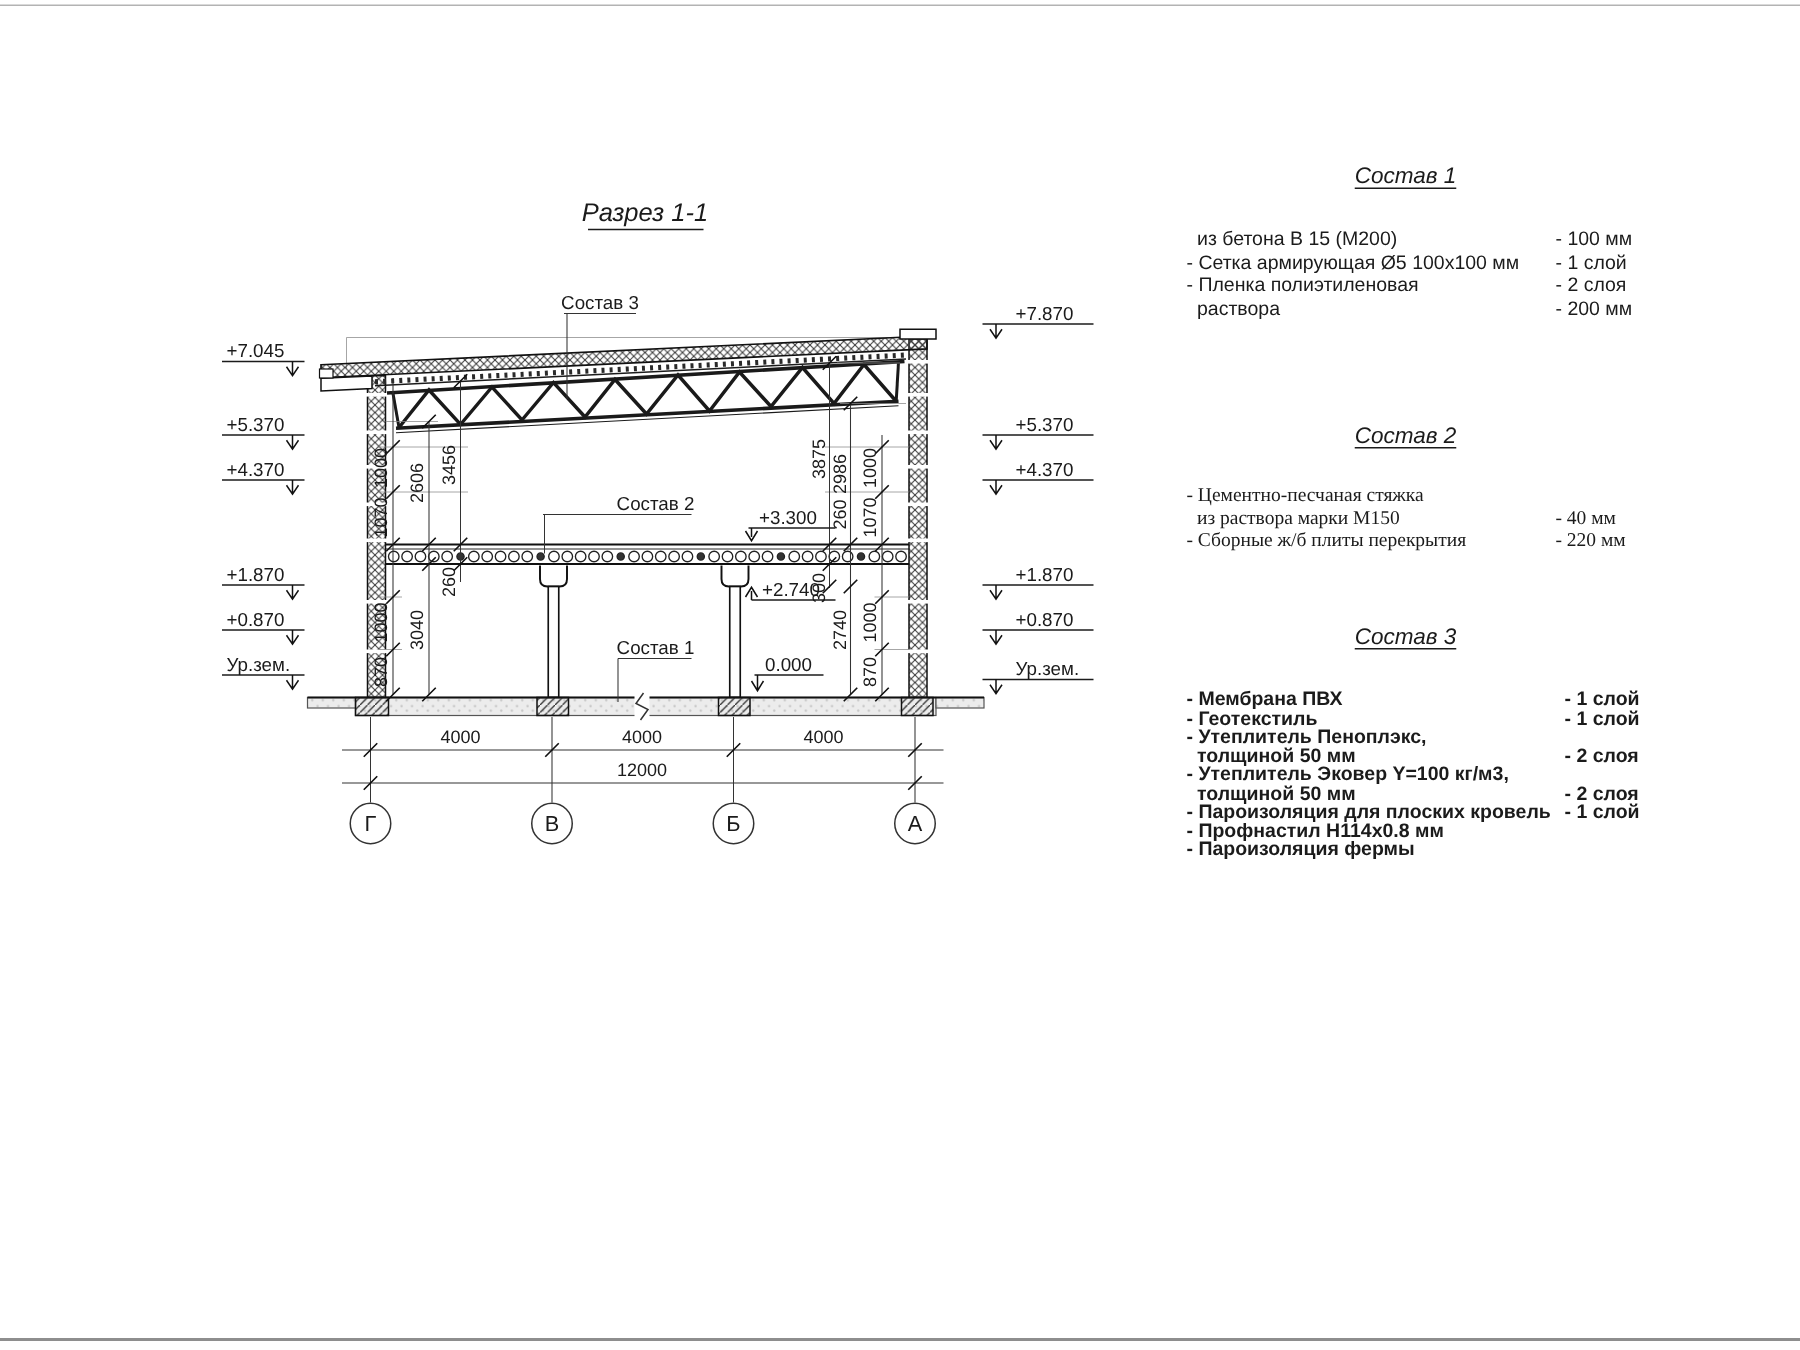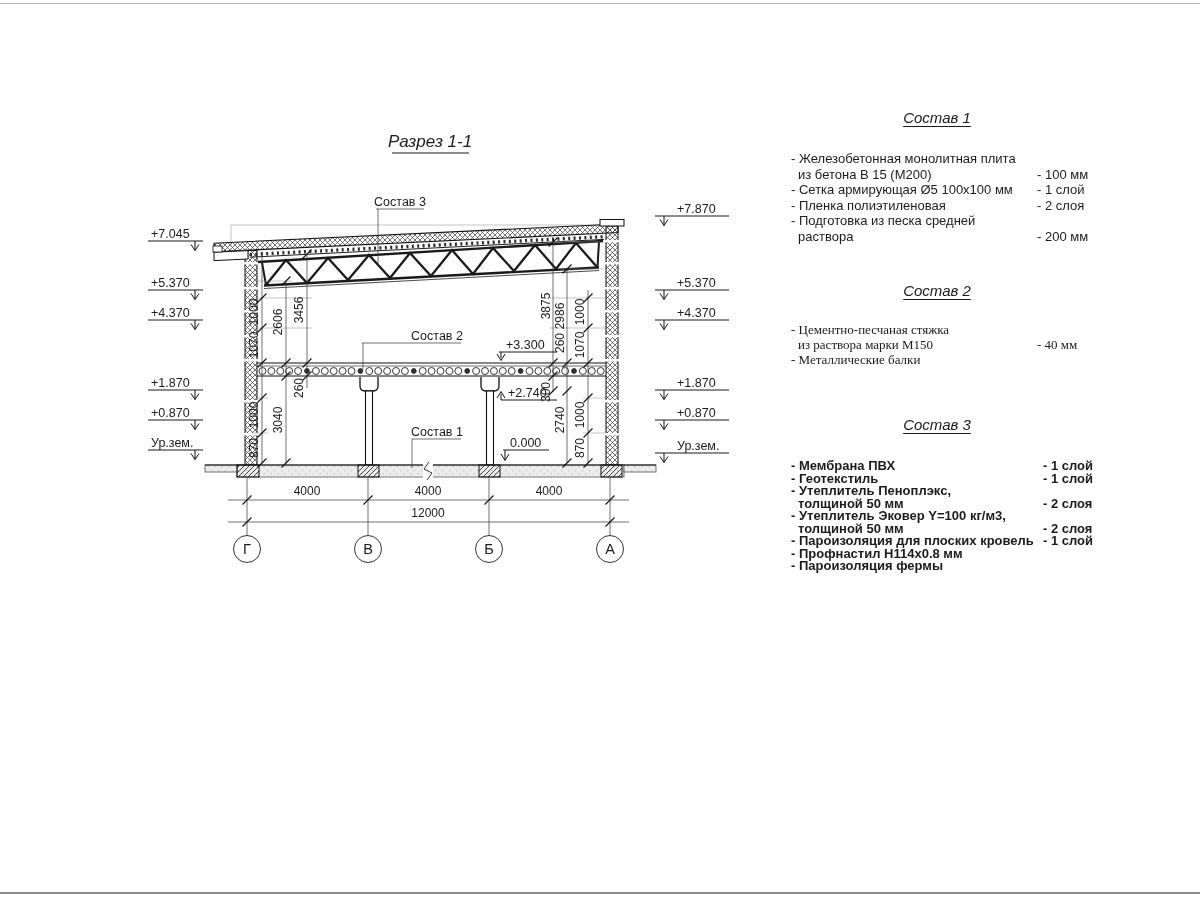--- a/index.html
+++ b/index.html
@@ -359,35 +359,33 @@
         <text class="tax" x="368" y="554">В</text>
         <text class="tax" x="489" y="554">Б</text>
         <text class="tax" x="610" y="554">А</text>
       </g>
     </g>
   </svg>
 
   <div class="comp" id="comp1">
     <div class="hd">Состав 1</div>
     <div class="rows">
-      <div class="row"><span class="t">- Железобетонная монолитная плита</span><span class="v"></span></div>
       <div class="row cont"><span class="t">из бетона В 15 (М200)</span><span class="v">- 100 мм</span></div>
       <div class="row"><span class="t">- Сетка армирующая Ø5 100х100 мм</span><span class="v">- 1 слой</span></div>
       <div class="row"><span class="t">- Пленка полиэтиленовая</span><span class="v">- 2 слоя</span></div>
-      <div class="row"><span class="t">- Подготовка из песка средней</span><span class="v"></span></div>
       <div class="row cont"><span class="t">раствора</span><span class="v">- 200 мм</span></div>
     </div>
   </div>
 
   <div class="comp" id="comp2">
     <div class="hd">Состав 2</div>
     <div class="rows">
       <div class="row"><span class="t">- Цементно-песчаная стяжка</span><span class="v"></span></div>
       <div class="row cont"><span class="t">из раствора марки М150</span><span class="v">- 40 мм</span></div>
-      <div class="row"><span class="t">- Металлические балки</span><span class="v"></span></div>
+      <div class="row"><span class="t">- Сборные ж/б плиты перекрытия</span><span class="v">- 220 мм</span></div>
     </div>
   </div>
 
   <div class="comp" id="comp3">
     <div class="hd">Состав 3</div>
     <div class="rows">
       <div class="row"><span class="t">- Мембрана ПВХ</span><span class="v">- 1 слой</span></div>
       <div class="row"><span class="t">- Геотекстиль</span><span class="v">- 1 слой</span></div>
       <div class="row"><span class="t">- Утеплитель Пеноплэкс,</span><span class="v"></span></div>
       <div class="row cont"><span class="t">толщиной 50 мм</span><span class="v">- 2 слоя</span></div>

